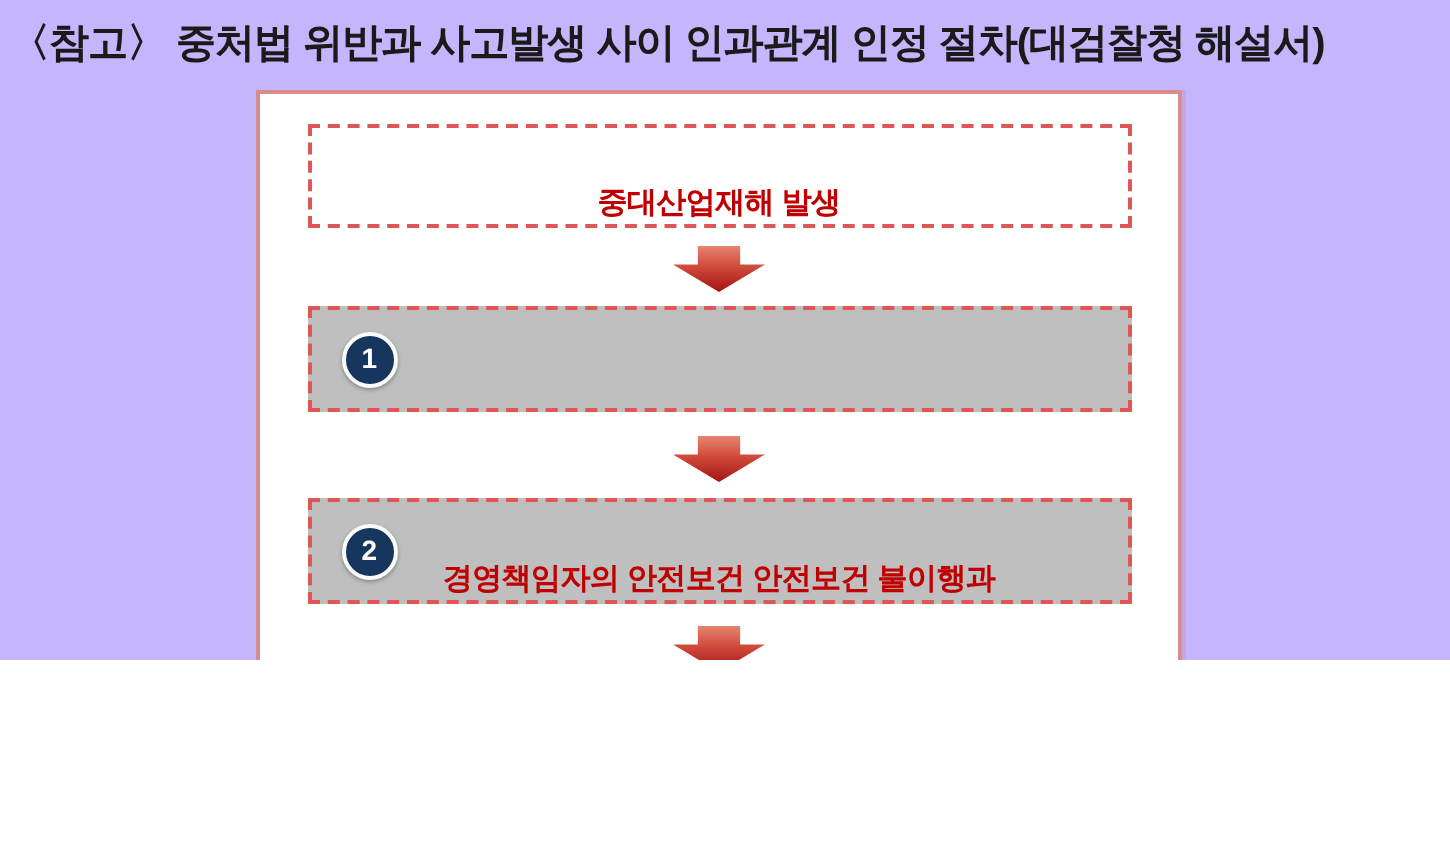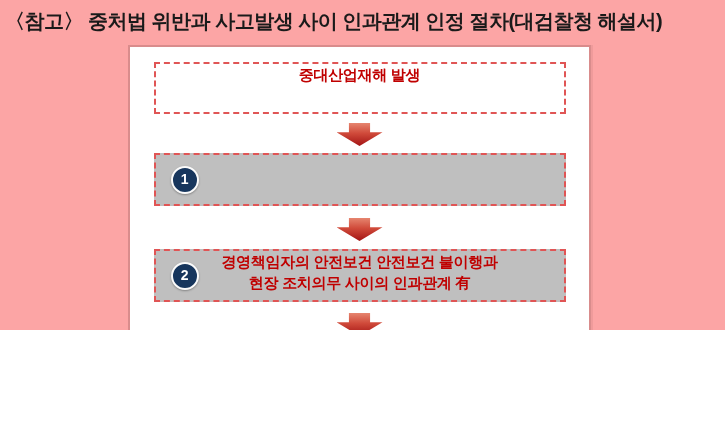--- a/index.html
+++ b/index.html
@@ -12,21 +12,21 @@
     --arrow-red-mid: #D04A3A;
     --arrow-red-dark: #A31414;
     --title-color: #1A1A1A;
   }
   * { margin: 0; padding: 0; box-sizing: border-box; }
   html, body { background: #ffffff; }
   #screen {
     position: relative;
     width: 725px;
     height: 330px;
-    background: #fca5a5;
+    background: #c4b5fd;
     font-family: "Liberation Sans", "DejaVu Sans", sans-serif;
     overflow: hidden;
   }
   .page-title {
     position: absolute;
     left: 5px;
     top: 8px;
     width: 716px;
     font-size: 20px;
     font-weight: 700;
@@ -52,21 +52,21 @@
     align-items: center;
     padding-top: 15px;
   }
   .box {
     position: relative;
     width: 412px;
     border: 2px dashed var(--dashed-border-red);
     display: flex;
     flex-direction: column;
     align-items: center;
-    justify-content: flex-start;
+    justify-content: flex-end;
     text-align: center;
     color: var(--accent-red);
     font-weight: 700;
     font-size: 15px;
     letter-spacing: -0.3px;
     line-height: 1.4;
   }
   .box.white { background: #ffffff; }
   .box.gray  { background: var(--gray-box-bg); }
   .h52 { height: 52px; }
@@ -121,21 +121,20 @@
 
       <div class="box gray h53">
         <span class="badge">1</span>
       </div>
 
       <div class="arrow-down a2"></div>
 
       <div class="box gray h53">
         <span class="badge">2</span>
         <span>경영책임자의 안전보건 안전보건 불이행과</span>
-        <span>현장 조치의무 사이의 인과관계 有</span>
       </div>
 
       <div class="arrow-down a3"></div>
 
 
     </div>
   </div>
 </div>
 
 </body></html>

